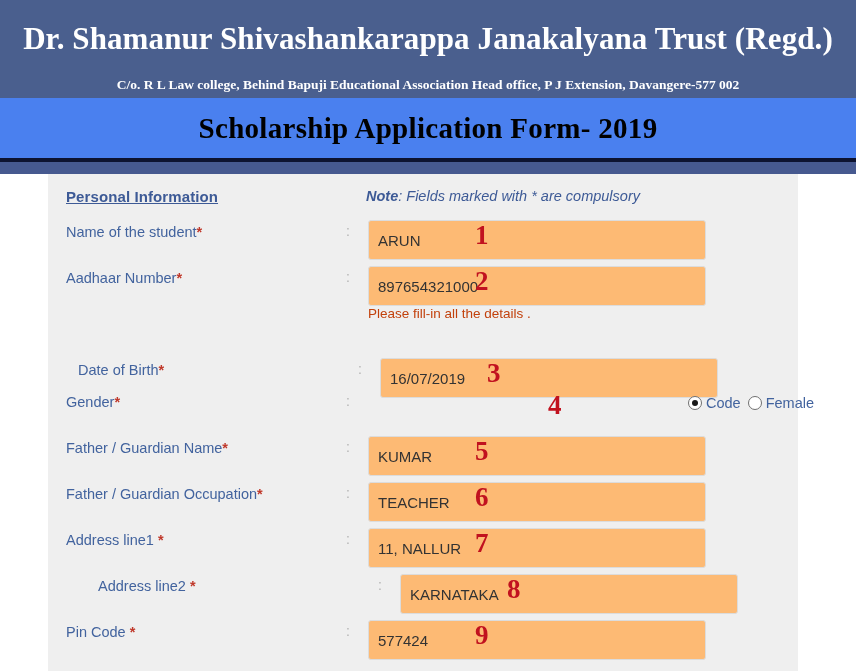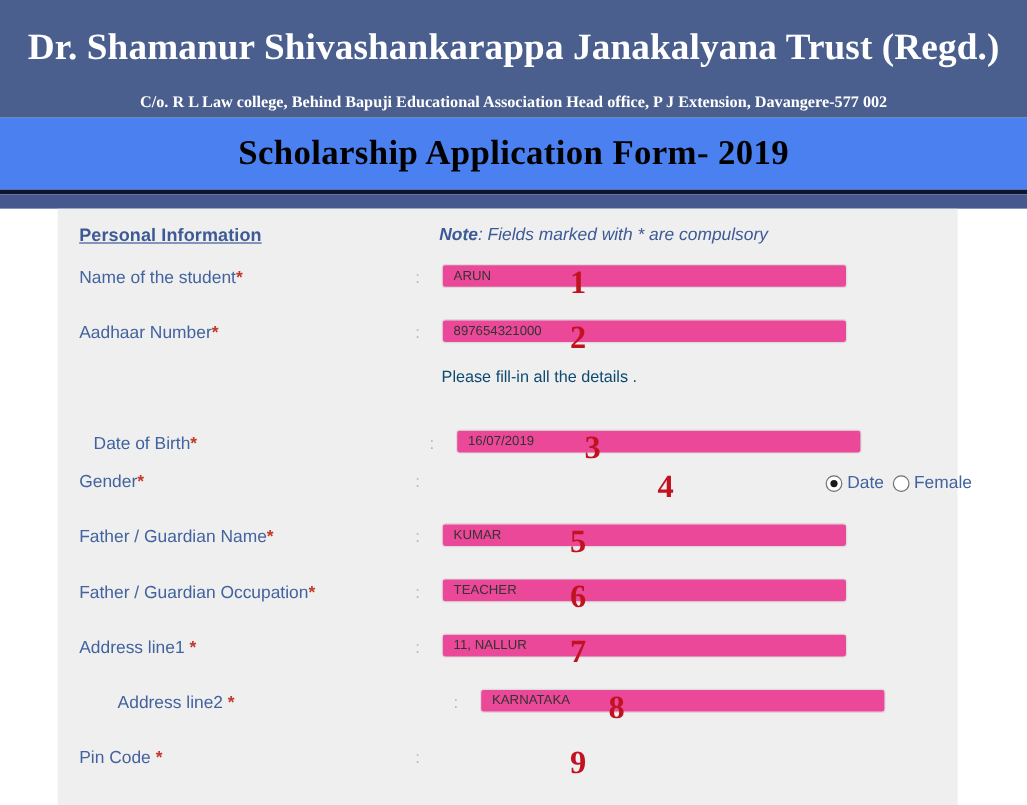--- a/index.html
+++ b/index.html
@@ -132,37 +132,37 @@
     color: #b4b4b4;
     font-size: 14px;
   }
   .field-control {
     position: absolute;
     left: 320px;
     top: 0;
   }
   .txtbox {
     width: 338px;
-    height: 20px;
+    height: 40px;
     box-sizing: border-box;
-    background: #ec4899;
+    background: #fdba74;
     border: 1px solid #dcdcdc;
     border-radius: 3px;
     color: #333333;
     font-family: "Liberation Sans", sans-serif;
-    font-size: 11px;
+    font-size: 15px;
     padding: 0 9px;
     outline: none;
     display: block;
   }
   .helper-green {
     position: absolute;
     left: 320px;
     top: 40px;
-    color: #0c4a6e;
+    color: #c2410c;
     font-size: 13.5px;
     white-space: nowrap;
   }
 
   .radio-group {
     position: absolute;
     left: 320px;
     top: 5px;
     display: flex;
     align-items: center;
@@ -261,21 +261,21 @@
             </div>
             <div class="marker" style="left: 427px; top: 2px;">3</div>
           </div>
           <div class="field-row" style="top: 216px;">
             <div class="field-label">Gender<span class="req">*</span></div>
             <div class="field-colon">:</div>
             <div class="field-control">
               <div class="radio-group">
                 <label class="radio-opt">
                   <span class="radio-dot on"></span>
-                  <span class="radio-label">Date</span>
+                  <span class="radio-label">Code</span>
                 </label>
                 <label class="radio-opt">
                   <span class="radio-dot"></span>
                   <span class="radio-label">Female</span>
                 </label>
               </div>
             </div>
             <div class="marker" style="left: 500px; top: 2px;">4</div>
           </div>
           <div class="field-row" style="top: 262px;">
@@ -306,19 +306,22 @@
             <div class="field-label">Address line2 <span class="req">*</span></div>
             <div class="field-colon">:</div>
             <div class="field-control">
               <input class="txtbox" type="text" value="KARNATAKA" style="">
             </div>
             <div class="marker" style="left: 427px; top: 2px;">8</div>
           </div>
           <div class="field-row" style="top: 446px;">
             <div class="field-label">Pin Code <span class="req">*</span></div>
             <div class="field-colon">:</div>
+            <div class="field-control">
+              <input class="txtbox" type="text" value="577424" style="">
+            </div>
             <div class="marker" style="left: 427px; top: 2px;">9</div>
           </div>
         </div>
 
     </div>
   </div>
 </div>
 
 </body></html>

